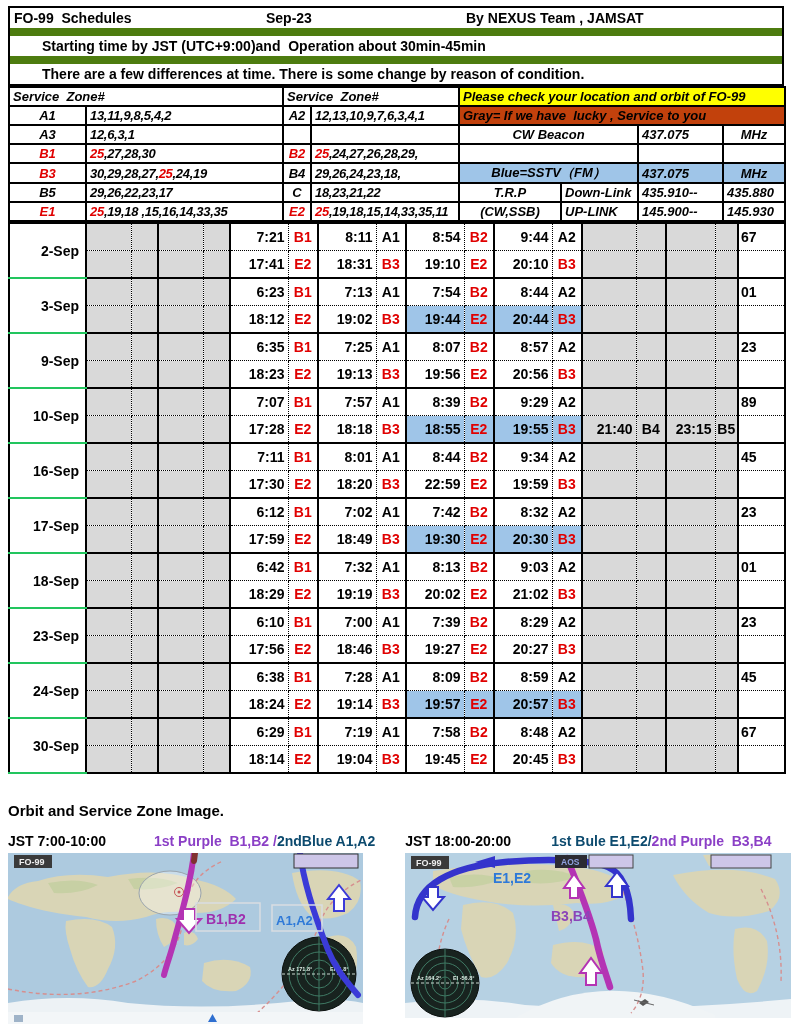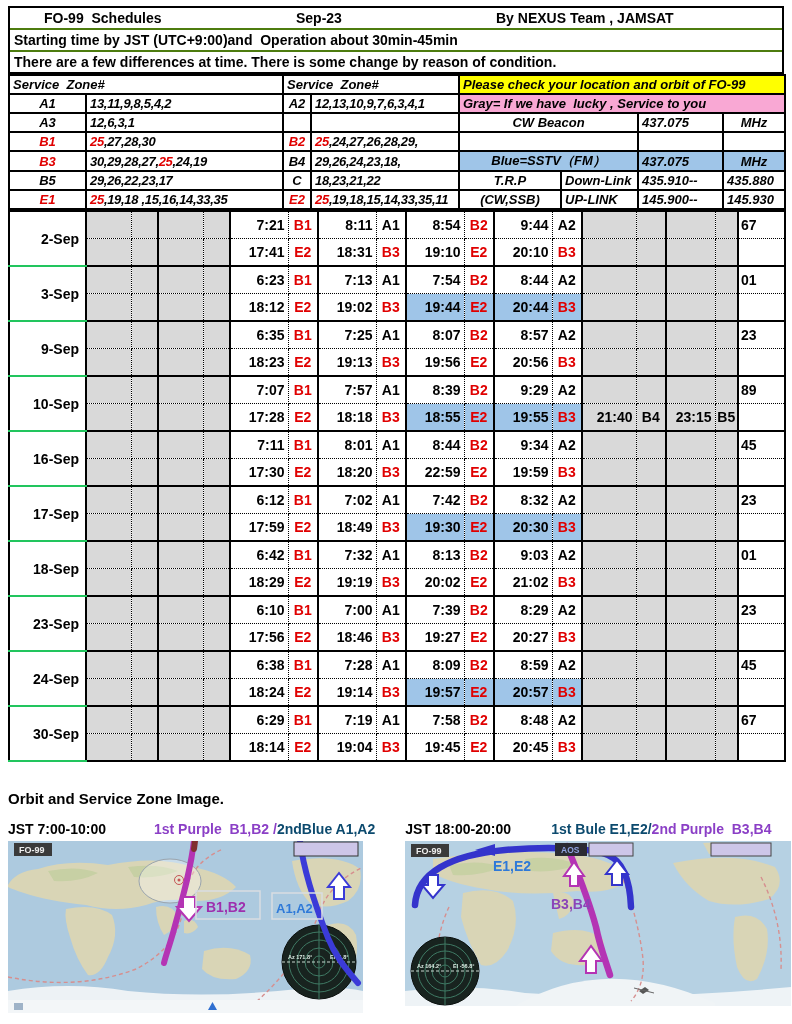--- a/index.html
+++ b/index.html
@@ -3,37 +3,37 @@
 <meta charset="utf-8">
 <style>
   html,body{margin:0;padding:0;background:#fff;}
   .sheet{width:792px;height:1024px;background:#fff;box-sizing:border-box;padding-top:6px;
          font-family:"Liberation Sans",sans-serif;font-weight:bold;color:#000;overflow:hidden;}
   .inner{margin-left:8px;width:776px;}
 
   
   .titlebox{border:2px solid #000;box-sizing:border-box;}
   .trow{display:flex;height:20px;align-items:center;font-size:14px;white-space:pre;}
-  .trow + .trow{border-top:2px solid #4d7c0f;}
-  .t-title{flex:0 0 252px;padding-left:12px;margin-left:22px;}
+  .trow + .trow{border-top:8px solid #4d7c0f;padding-left:28px;}
+  .t-title{flex:0 0 252px;padding-left:4px;}
   .t-month{flex:0 0 200px;}
   .t-by{flex:1;}
   .t-wide{padding-left:4px;}
 
   table{border-collapse:collapse;table-layout:fixed;}
 
   
   .zones{width:776px;border:2px solid #000;font-style:italic;}
   .zones td{border:2px solid #000;height:17px;font-size:13px;padding:0 3px;
             white-space:pre;overflow:hidden;vertical-align:middle;}
   .zones td.hdr{padding-left:3px;}
   .zones td.zl{text-align:center;padding:0;}
   .zones td.vals{letter-spacing:-0.3px;}
   .zones td.note{background:#ffff00;}
-  .zones td.grey{background:#f9a8d4;margin-top:36px;}
+  .zones td.grey{background:#c2410c;margin-top:36px;}
   .zones td.bluebg{background:#9fc5e8;}
   .zones td.ctr{text-align:center;}
   .red{color:#e00000;}
 
   
   .sched{width:776px;border:2px solid #000;}
   .sched td{height:26px;font-size:14px;white-space:nowrap;overflow:hidden;padding:0;vertical-align:middle;}
   .sched td.date{border-right:2px solid #000;text-align:right;padding-right:6px;}
   .sched tr.r1 td{border-bottom:1px dotted #000;}
   .sched tr.r2 td{border-bottom:2px solid #000;}

